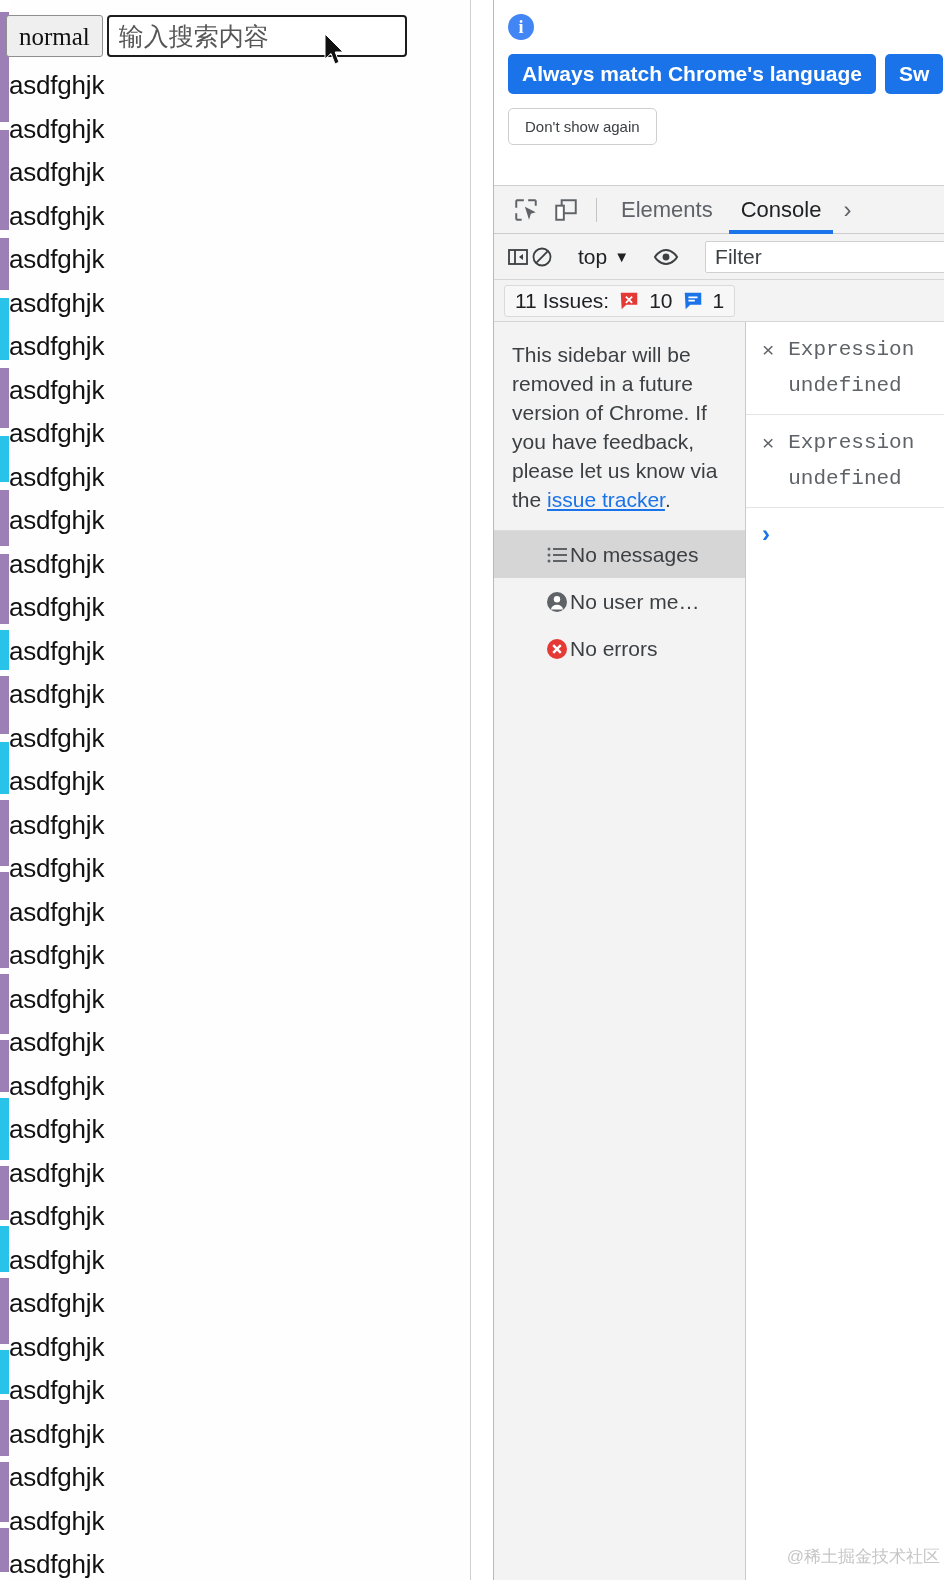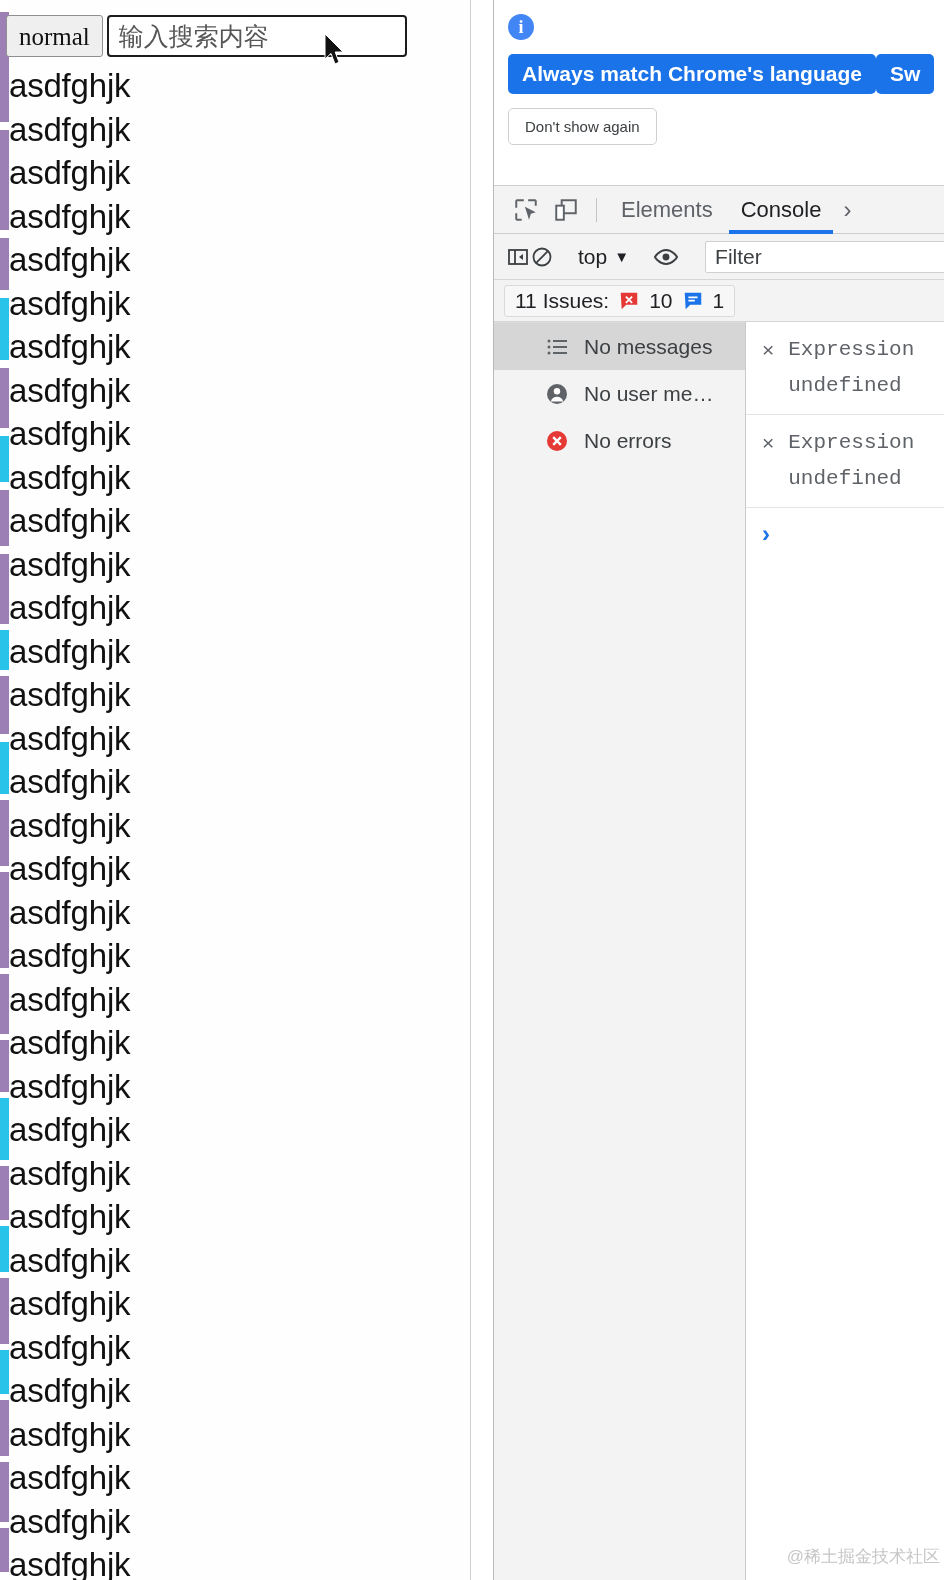--- a/index.html
+++ b/index.html
@@ -77,21 +77,21 @@
     outline: none;
   }
   #search-input::placeholder { color: #565656; opacity: 1; }
 
   #item-list {
     position: absolute;
     left: 9px; top: 64px;
     width: 461px;
   }
   .list-item {
-    font-size: 33px;
+    font-size: 26px;
     line-height: 43.5px;
     color: #111111;
     white-space: nowrap;
     font-family: "Liberation Sans", sans-serif;
     letter-spacing: -0.2px;
   }
 
   
   #cursor {
     position: absolute;
@@ -149,20 +149,21 @@
     align-items: center;
     justify-content: center;
     font-family: "Liberation Serif", serif;
   }
   #infobar-text {
     font-size: 22px;
     color: #202124;
   }
   #infobar-actions {
     display: flex;
+    gap: 9px;
     margin-top: 14px;
     white-space: nowrap;
   }
   .btn-primary {
     background: #1a73e8;
     color: #ffffff;
     font-size: 21px;
     font-weight: bold;
     padding: 8px 14px;
     border: none;
@@ -306,21 +307,20 @@
     padding: 18px 14px 16px 18px;
     font-size: 21px;
     line-height: 29px;
     color: #3c4043;
   }
   #sidebar-note a { color: #1a73e8; }
   #sidebar-list { border-top: 1px solid #dcdcdc; }
   .sb-item {
     display: flex;
     align-items: center;
-    gap: 14px;
     height: 47px;
     padding-left: 50px;
     font-size: 21px;
     color: #3c4043;
     white-space: nowrap;
     cursor: pointer;
     box-sizing: border-box;
   }
   .sb-item.selected { background: #d6d6d6; }
   .sb-icon {
@@ -533,20 +533,23 @@
           <path d="M3 3h18v13H9l-5 5z" fill="#1a73e8"></path>
           <path d="M7 8h10M7 11.5h7" stroke="#fff" stroke-width="1.9"></path>
         </svg>
         <span class="issue-count">1</span>
       </div>
     </div>
 
     <div id="console-body">
 
       <div id="console-sidebar">
+        <div id="sidebar-note">
+          <span>This sidebar will be removed in a future version of Chrome. If you have feedback, please let us know via the </span><a href="#">issue tracker</a><span>.</span>
+        </div>
         <div id="sidebar-list">
             <div class="sb-item selected">
               <span class="sb-icon">
                 <svg width="24" height="24" viewBox="0 0 24 24">
                   <g fill="#5f6368">
                     <circle cx="4" cy="6" r="1.5"></circle>
                     <circle cx="4" cy="12" r="1.5"></circle>
                     <circle cx="4" cy="18" r="1.5"></circle>
                     <rect x="8" y="5" width="14" height="2"></rect>
                     <rect x="8" y="11" width="14" height="2"></rect>

